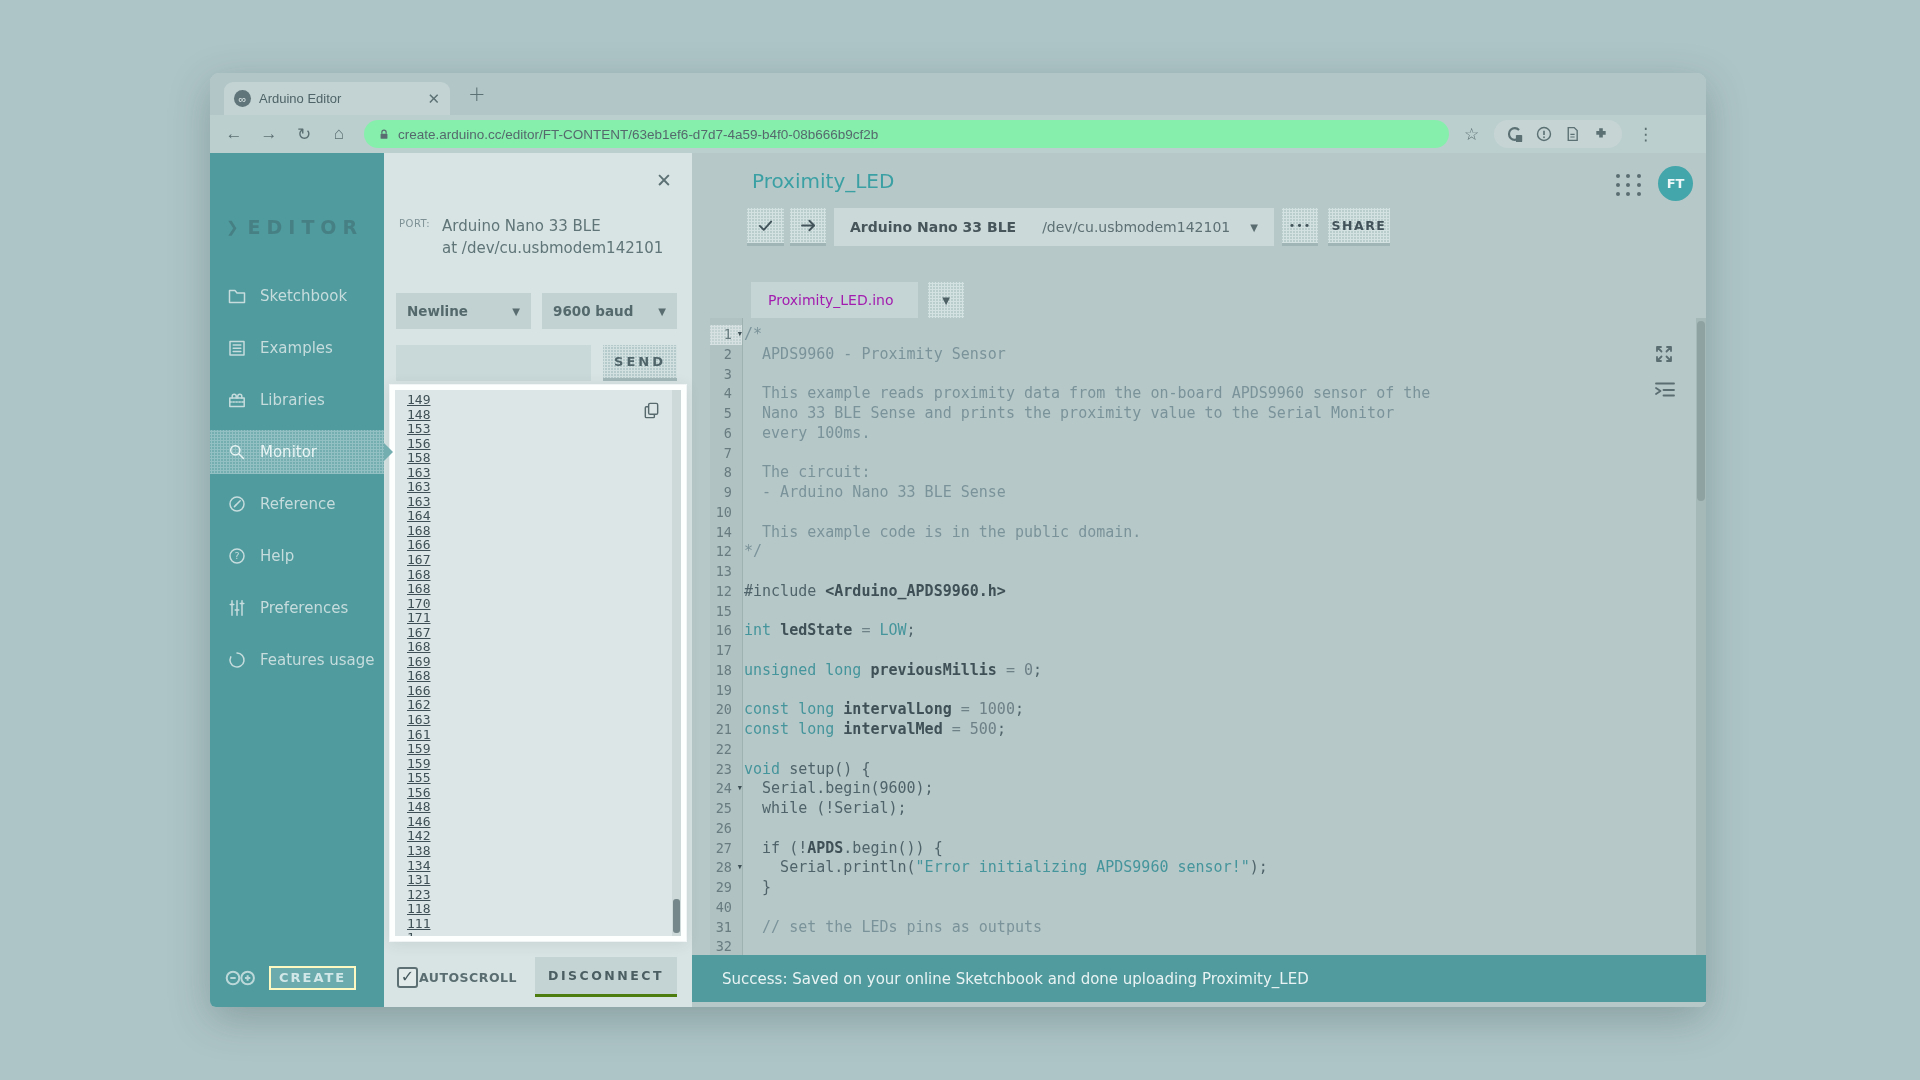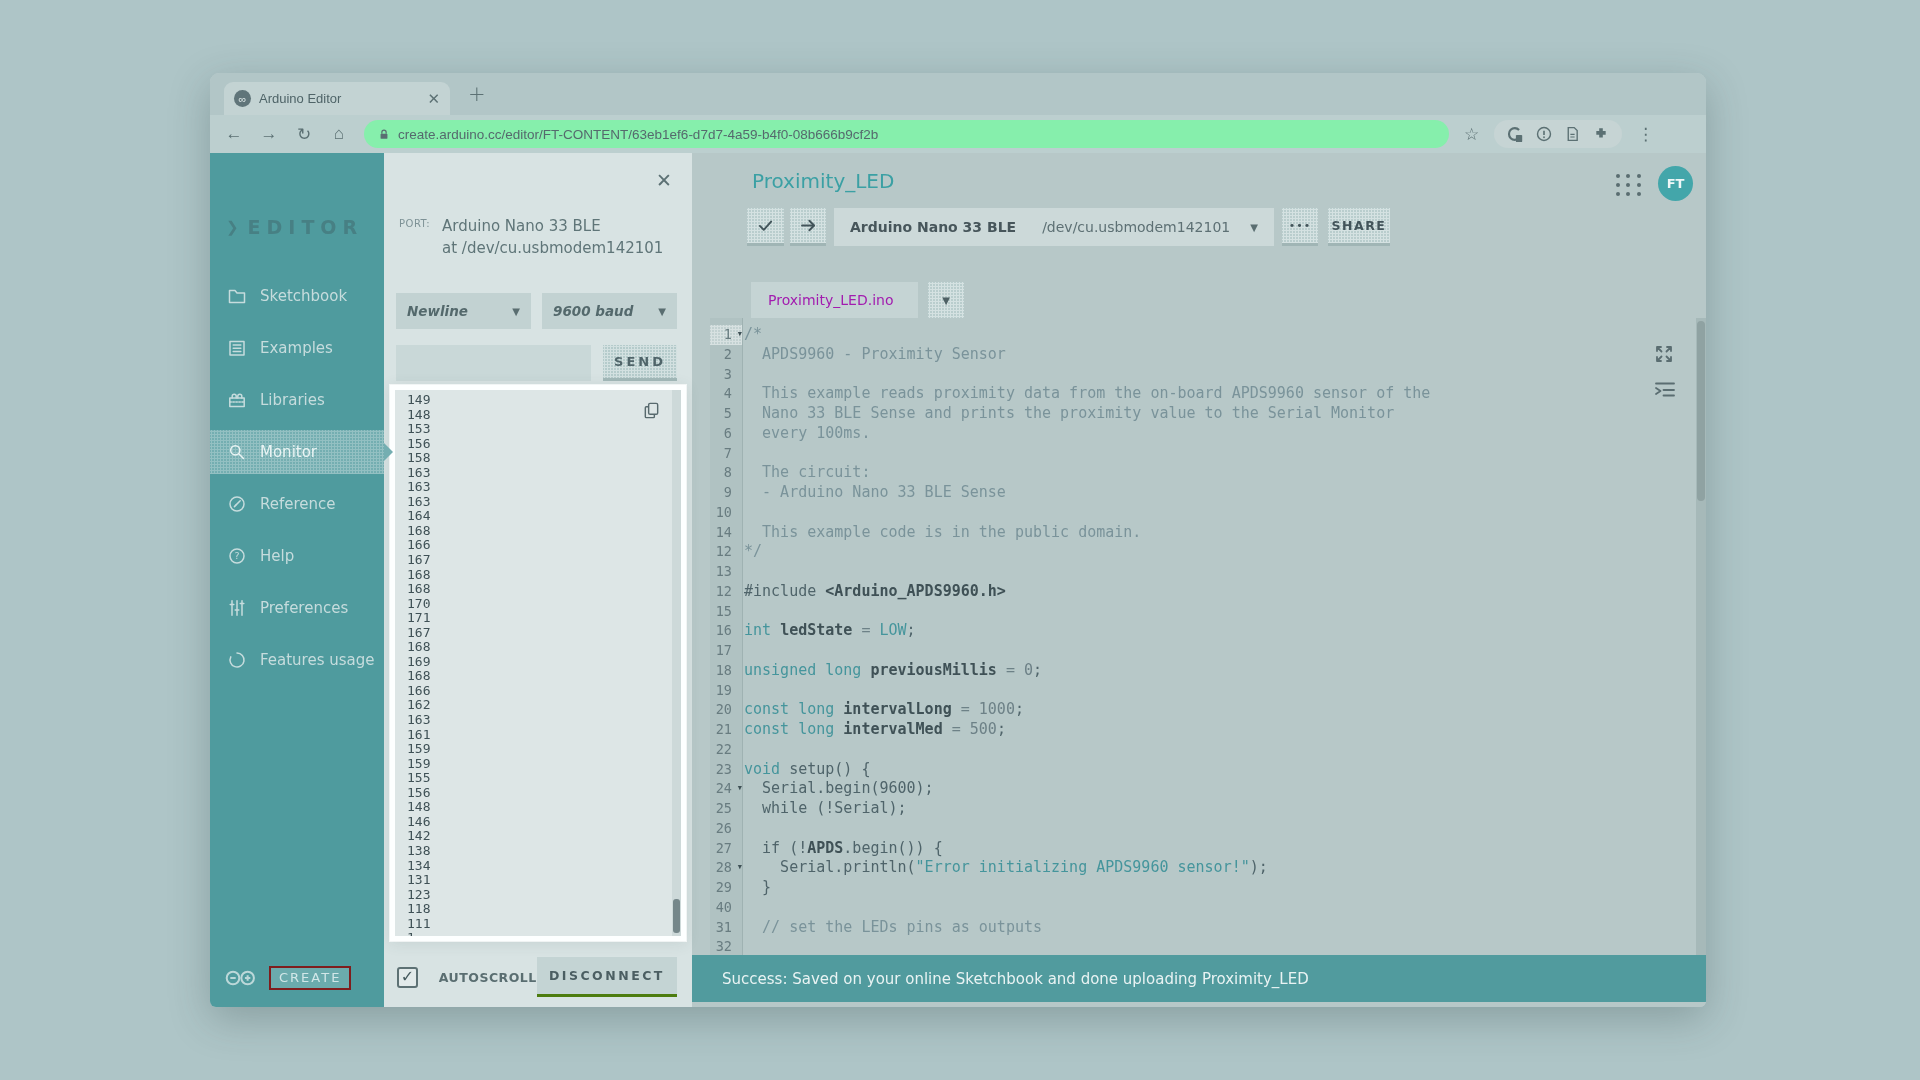--- a/index.html
+++ b/index.html
@@ -49,60 +49,60 @@
   .side-item svg { width:20px; height:20px; stroke:currentColor; fill:none; stroke-width:1.5;
                    stroke-linecap:round; stroke-linejoin:round; }
   .side-item.active { background:#74aeb1; color:#eaf4f4;
         background-image:radial-gradient(rgba(255,255,255,.22) 1px, rgba(0,0,0,0) 1.15px);
         background-size:3px 3px; }
   .side-item.active::after { content:""; position:absolute; right:-9px; top:13px;
         border-top:9px solid transparent; border-bottom:9px solid transparent;
         border-left:9px solid #74aeb1; }
   .side-bottom { position:absolute; bottom:17px; left:14px; display:flex; align-items:center; gap:9px; }
   .side-bottom svg { stroke:#bcd8d9; fill:none; stroke-width:1.8; }
-  .create-badge { border:2px solid #7f1d1d; background:rgba(255,255,255,.16); color:#d2e7e8;
-                  font-size:13px; font-weight:normal; letter-spacing:2px; padding:2px 8px 3px; }
+  .create-badge { border:2px solid #fef9c3; background:rgba(255,255,255,.16); color:#d2e7e8;
+                  font-size:13px; font-weight:bold; letter-spacing:2px; padding:2px 8px 3px; }
 
   
   .monitor { width:308px; flex:none; background:#d8e3e3; position:relative; z-index:1; }
   .mon-close { position:absolute; top:18px; right:20px; font-size:19px; color:#5c7174; line-height:1; }
   .port-row { position:absolute; top:62px; left:15px; display:flex; gap:12px; }
   .port-label { font-size:10px; color:#7e9296; padding-top:3px; letter-spacing:.5px; }
   .port-name,.port-loc { font-size:15px; color:#5f7578; line-height:22px; }
   .dd-row { position:absolute; top:140px; left:12px; right:15px; display:flex; gap:11px; }
   .dd { flex:1; height:36px; background:#c2d2d2; display:flex; align-items:center;
-        padding:0 11px; font-size:13.5px; font-weight:600; color:#54696c; cursor:pointer;font-style:italic; }
+        padding:0 11px; font-size:13.5px; font-weight:600; color:#54696c; cursor:pointer; }
   .dd .caret { margin-left:auto; font-size:10px; color:#5a6e71; }
   .send-row { position:absolute; top:192px; left:12px; right:15px; display:flex; gap:12px; }
   .send-input { flex:1; height:36px; border:none; outline:none; background:#c9d8d8;
                 font:14px "DejaVu Sans Mono",monospace; color:#44585c; padding:0 8px; }
   .send-btn { width:84px; height:36px; border:none; background:#b5cbcb;
         background-image:radial-gradient(rgba(240,246,246,.5) 1px, rgba(0,0,0,0) 1.15px);
         background-size:3px 3px; border-bottom:3px solid #a2b8b8;
         font-family:"DejaVu Sans",sans-serif; font-size:13px; font-weight:600;
         letter-spacing:3px; color:#50656a; cursor:pointer; }
 
   .output { position:absolute; top:232px; left:6px; width:296px; height:556px;
             background:#dde6e6; border:5px solid #fdffff;
             box-shadow:0 0 0 1px rgba(255,255,255,.7), 0 2px 14px rgba(60,80,82,.12); }
   .out-inner { position:absolute; inset:0; overflow:hidden; padding:3px 0 0 12px;
                font-family:"DejaVu Sans Mono",monospace; font-size:13px; line-height:14.55px;
-               color:#3f5156; }
+               color:#3f5156;text-decoration:underline; }
   .serial-line { height:14.55px; }
   .copy { position:absolute; top:11px; right:20px; }
   .copy svg { stroke:#57696d; fill:none; stroke-width:1.5; stroke-linejoin:round; }
   .out-track { position:absolute; top:0; right:0; bottom:0; width:9px; background:#cdd9d9; }
   .out-thumb { position:absolute; left:1px; bottom:3px; width:7px; height:34px;
                background:#75878a; border-radius:3px; }
 
   .mon-bottom { position:absolute; top:804px; left:13px; right:15px; display:flex; align-items:center; }
   .checkbox { width:21px; height:21px; border:2px solid #5d7174; border-radius:3px;
               background:#e2eaea; color:#44585c; font-size:16px; line-height:1;
               display:flex; align-items:center; justify-content:center; cursor:pointer; }
-  .as-label { margin-left:21px; font-size:12.5px; font-weight:600; letter-spacing:.5px; color:#5a6e71; }
+  .as-label { margin-left:1px; font-size:12.5px; font-weight:600; letter-spacing:.5px; color:#5a6e71; }
   .disconnect { margin-left:auto; width:142px; height:40px; border:none; background:#c4d4d4;
         border-bottom:3px solid #4d7c0f; font-family:"DejaVu Sans",sans-serif;
         font-size:12.5px; font-weight:600; letter-spacing:2.5px; color:#4b5e62; cursor:pointer; }
 
   
   .main { flex:1; background:#b7c8c8; position:relative; }
   .sketch-title { position:absolute; top:16px; left:60px; font-size:20px; color:#3ba0a4; }
   .grid-icon { position:absolute; top:21px; right:64px; width:26px; display:grid;
                grid-template-columns:repeat(3,1fr); gap:5px; }
   .grid-icon i { width:4px; height:4px; border-radius:50%; background:#5a6d71; }

